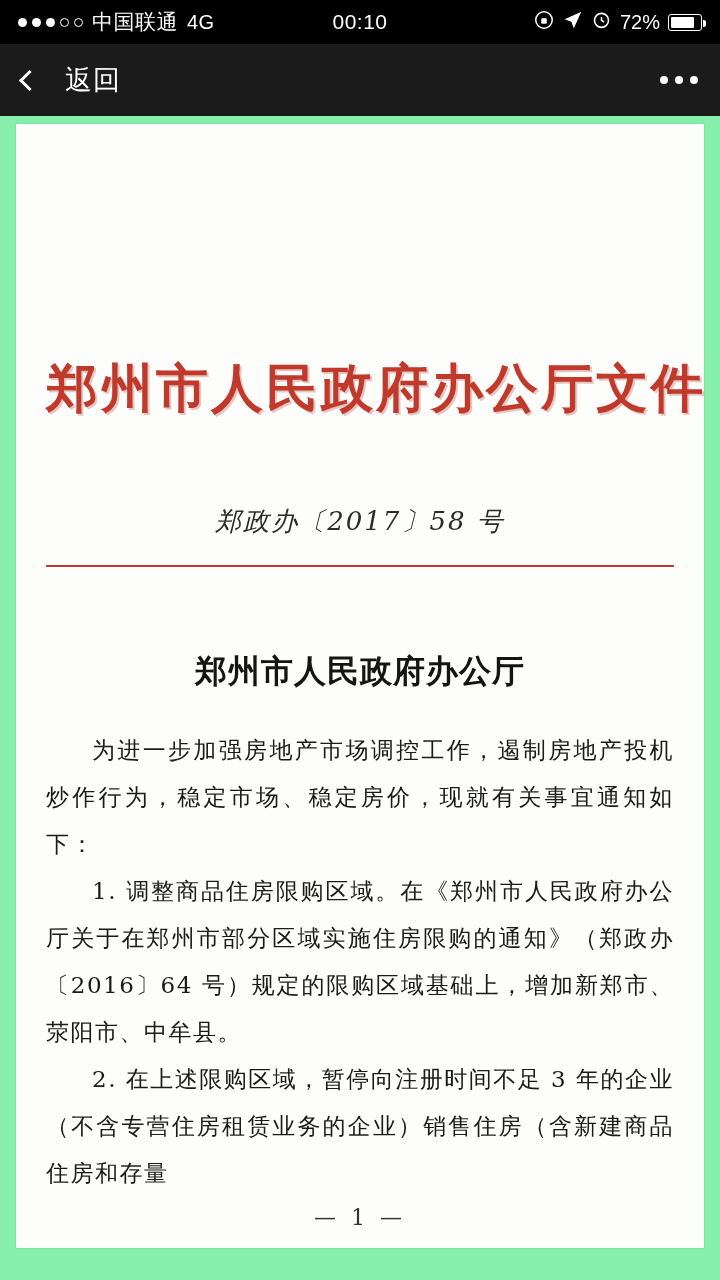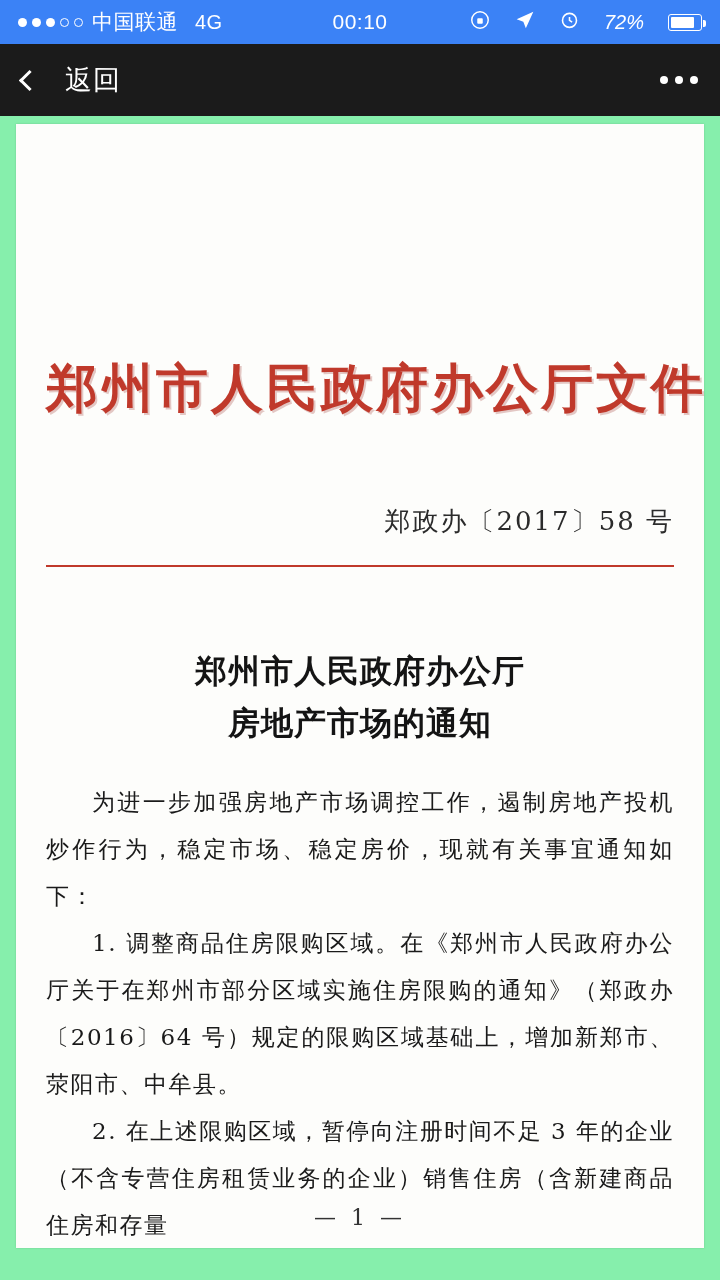--- a/index.html
+++ b/index.html
@@ -5,39 +5,38 @@
   * { margin:0; padding:0; box-sizing:border-box; }
   html, body {
     width:720px; height:1280px;
     background:#e9e9e9;
     font-family:"Liberation Sans", sans-serif;
     overflow:hidden;
   }
 
   
   .status-bar {
-    height:44px; background:#3b82f6; color:#fff;
+    height:44px; background:#000000; color:#fff;
     display:flex; align-items:center;
     padding:0 18px; font-size:21px;
     position:relative;
   }
   .sb-left { display:flex; align-items:center; gap:9px; }
   .dots { display:flex; gap:5px; align-items:center; }
   .dot { width:9px; height:9px; border-radius:50%; background:#fff; }
   .dot.hollow { background:transparent; border:1.5px solid #fff; }
   .carrier { font-size:21px; letter-spacing:0.5px; }
-  .net { font-size:20px; margin-left:8px; letter-spacing:0.5px; }
+  .net { font-size:20px; letter-spacing:0.5px; }
   .sb-center {
     position:absolute; left:0; right:0; text-align:center;
     font-size:21px; letter-spacing:0.5px; pointer-events:none;
   }
   .sb-right {
-    margin-left:auto; display:flex; align-items:center; gap:24px;
+    margin-left:auto; display:flex; align-items:center; gap:8px;
     font-size:20px;
-    font-style:italic;
   }
   .batt-pct { font-size:20px; }
   .battery {
     width:34px; height:17px; border:1.5px solid #fff; border-radius:3px;
     position:relative; display:inline-block;
   }
   .battery::after{
     content:""; position:absolute; right:-5px; top:5px;
     width:3px; height:7px; background:#fff; border-radius:0 2px 2px 0;
   }
@@ -84,25 +83,26 @@
     padding-top:230px;
     color:#c0392b;
     font-size:52px;
     font-weight:bold;
     letter-spacing:3px;
     font-family:"DejaVu Serif", serif;
     text-shadow:2px 2px 0 rgba(150,40,30,.25);
     white-space:nowrap;
   }
   .doc-number {
-    text-align:right;
+    text-align:center;
     margin-top:80px;
     font-size:26px;
     color:#2b2b2b;
     letter-spacing:2px;
+    font-style:italic;
   }
   .red-rule {
     margin-top:26px;
     height:2px; background:#c0392b;
   }
   .subject {
     text-align:center;
     margin-top:78px;
     font-size:32px;
     font-weight:bold;
@@ -183,21 +183,20 @@
 </div>
 
 <div class="doc-wrap">
   <div class="page">
     <div class="doc-title">郑州市人民政府办公厅文件</div>
     <div class="doc-number">郑政办〔2017〕58 号</div>
     <div class="red-rule"></div>
 
     <div class="subject">
       <div>郑州市人民政府办公厅</div>
-      <div>房地产市场的通知</div>
     </div>
 
     <div class="body-text">
       <p class="indent">为进一步加强房地产市场调控工作，遏制房地产投机炒作行为，稳定市场、稳定房价，现就有关事宜通知如下：</p>
       <p class="indent">1. 调整商品住房限购区域。在《郑州市人民政府办公厅关于在郑州市部分区域实施住房限购的通知》（郑政办〔2016〕64 号）规定的限购区域基础上，增加新郑市、荥阳市、中牟县。</p>
       <p class="indent">2. 在上述限购区域，暂停向注册时间不足 3 年的企业（不含专营住房租赁业务的企业）销售住房（含新建商品住房和存量</p>
     </div>
 
     <div class="page-no">— 1 —</div>
   </div>

